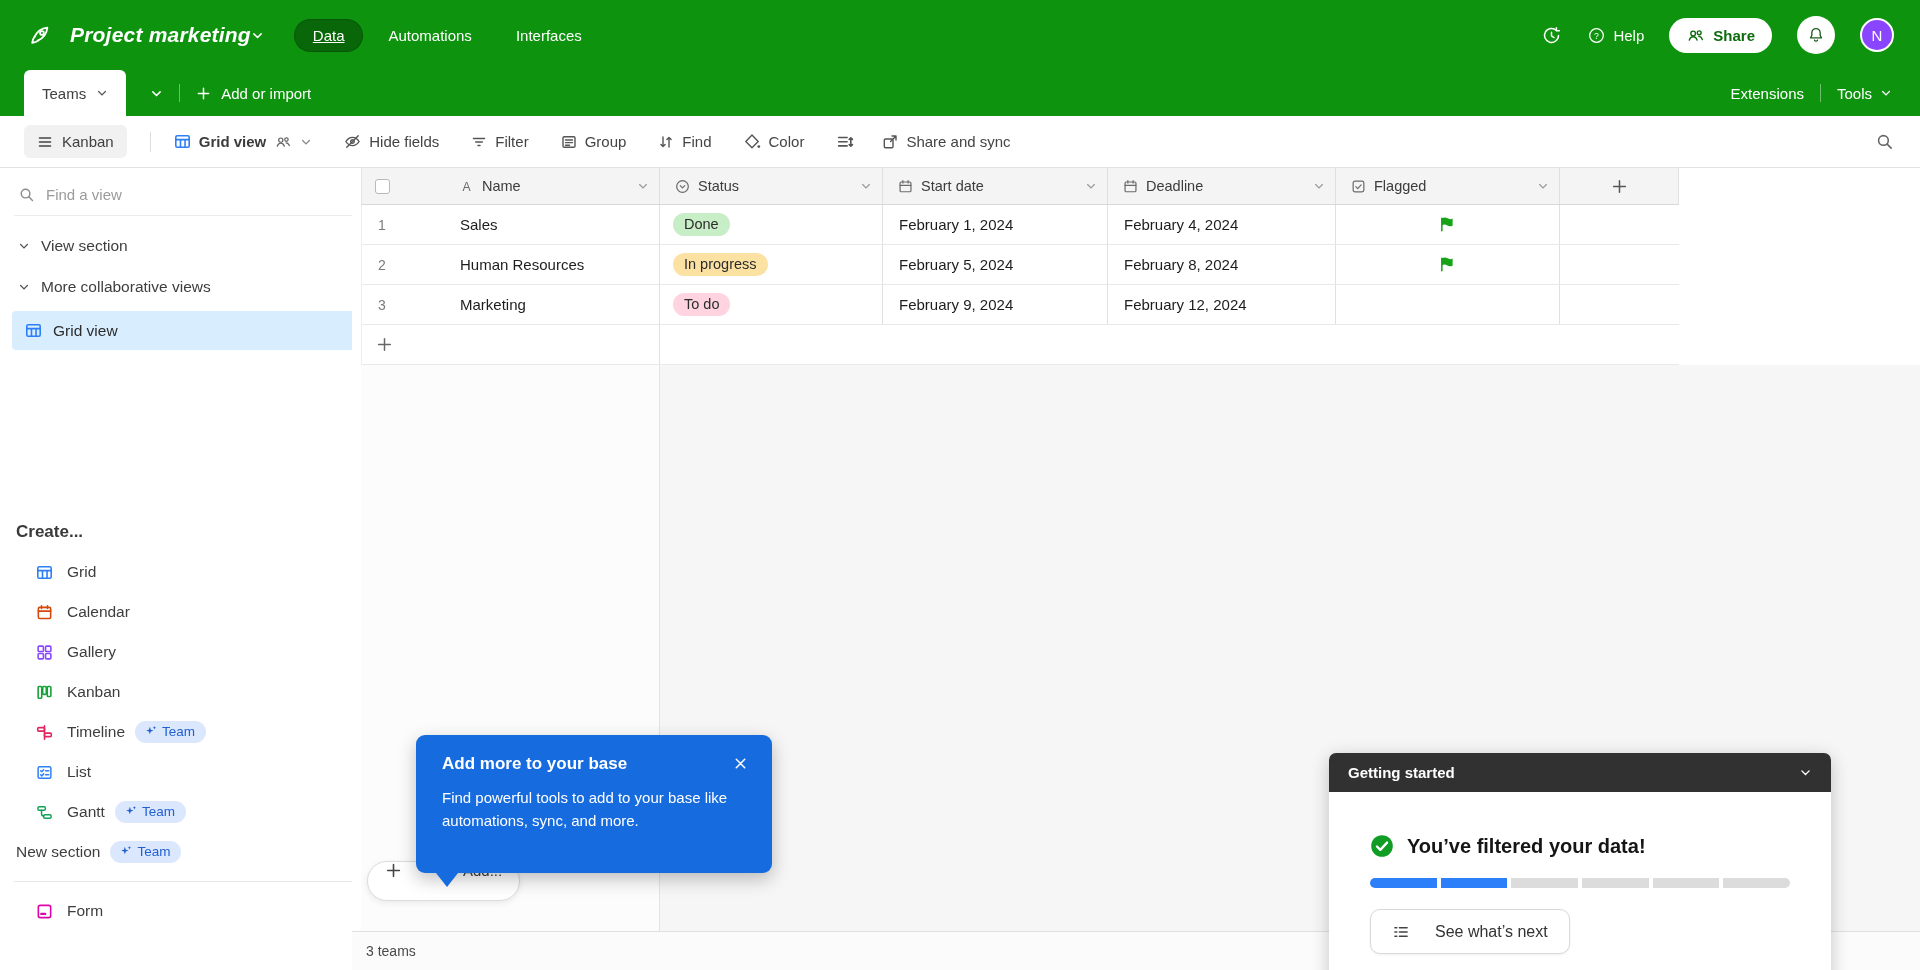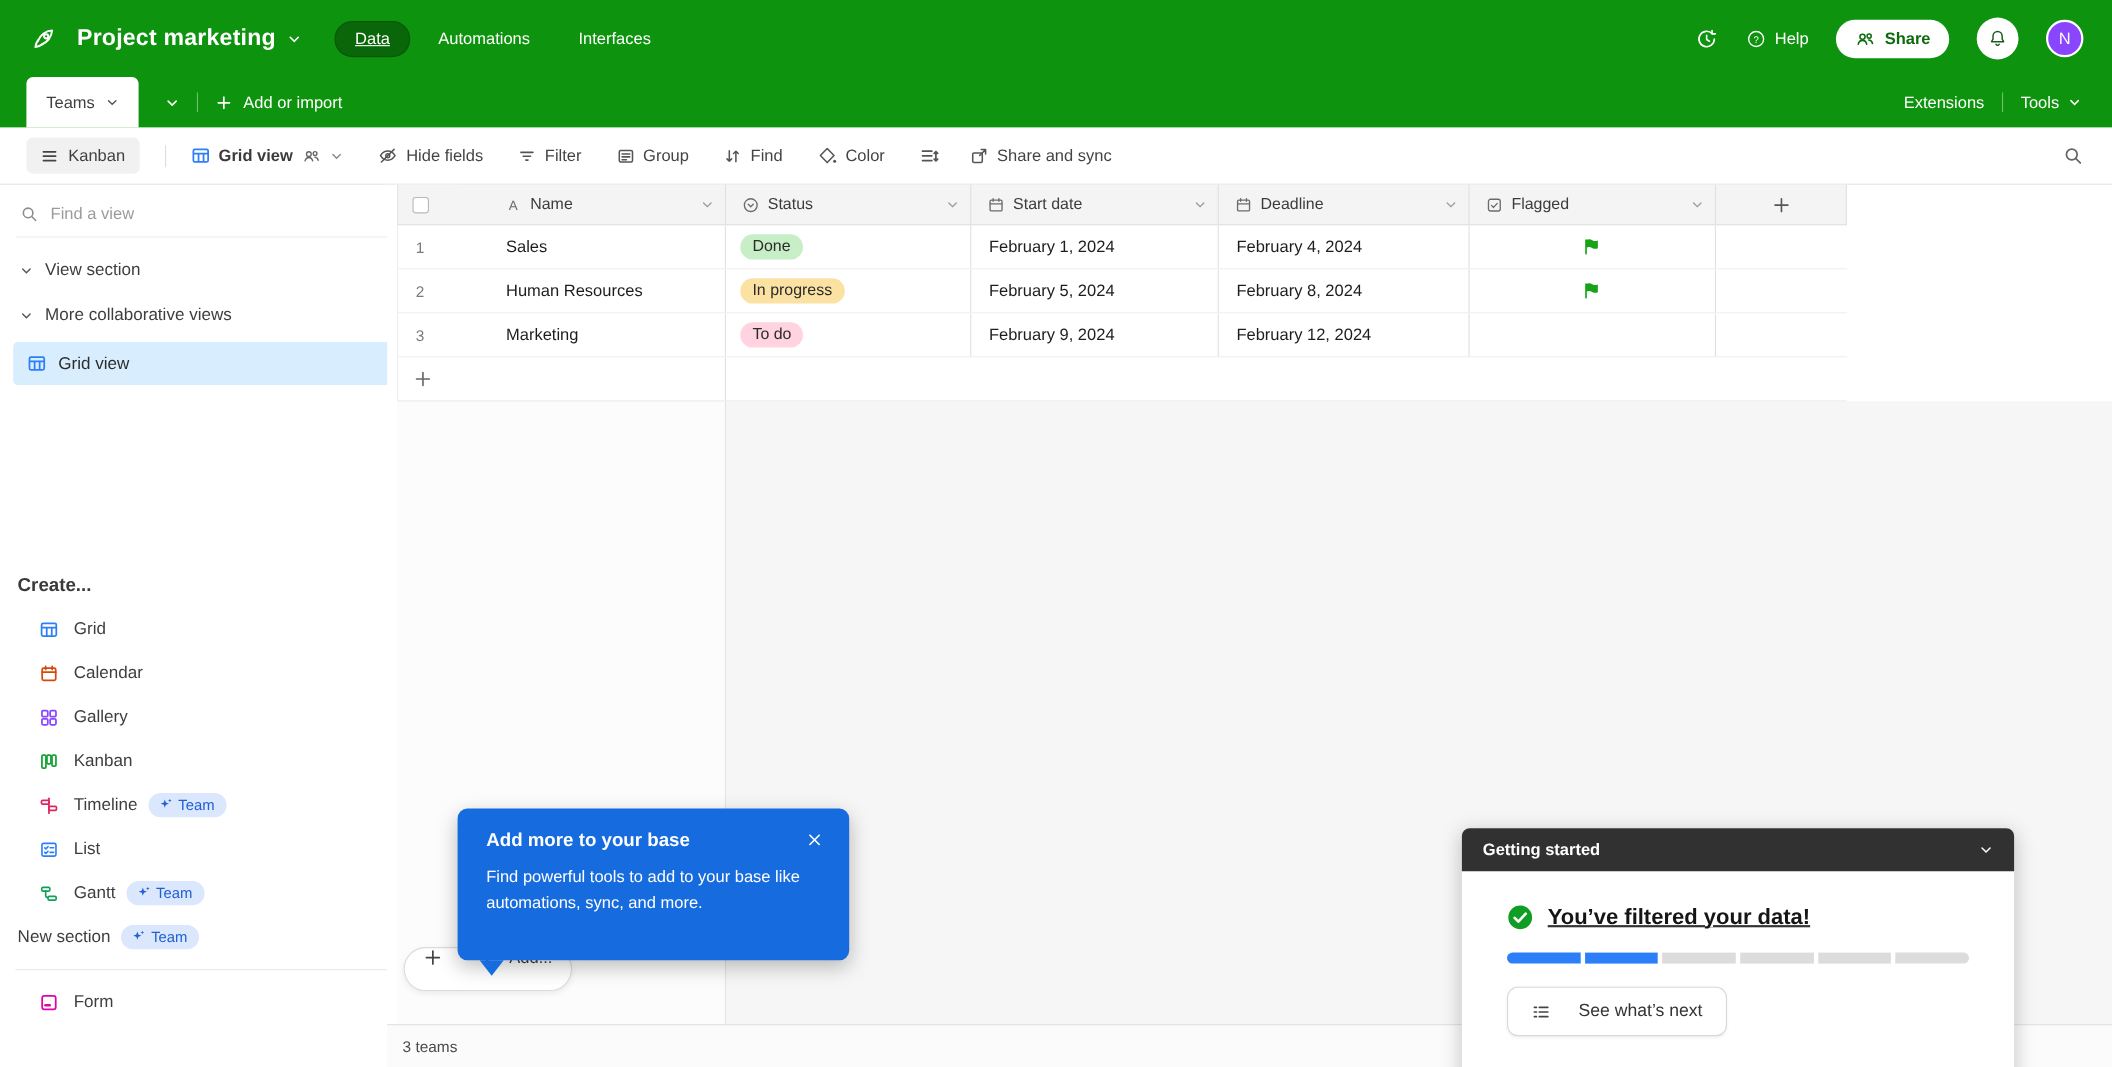--- a/index.html
+++ b/index.html
@@ -12,21 +12,21 @@
   svg { display:block; }
   .ic { flex:0 0 auto; }
 
   
   .topbar {
     position:absolute; left:0; top:0; width:1920px; height:70px;
     background:var(--brand-green); display:flex; align-items:center;
     padding:0 26px; color:#fff;
   }
   .tb-left { display:flex; align-items:center; }
-  .base-title { display:flex; align-items:center; gap:10px; margin-left:17px; cursor:pointer; }
+  .base-title { display:flex; align-items:center; gap:0; margin-left:17px; cursor:pointer;font-style:italic; }
   .base-title .name { font-size:21px; font-weight:bold; letter-spacing:.2px; }
   .top-tabs { display:flex; align-items:center; margin-left:30px; gap:6px; }
   .top-tab { font-size:15px; padding:8px 19px; border-radius:18px; cursor:pointer; }
   .top-tab.active { background:rgba(0,0,0,.30); box-shadow:inset 0 0 0 1px rgba(0,0,0,.15);text-decoration:underline; }
   .tb-right { margin-left:auto; display:flex; align-items:center; gap:25px; }
   .tb-btn { display:flex; align-items:center; gap:7px; font-size:15px; cursor:pointer; }
   .share-pill {
     display:flex; align-items:center; gap:8px; background:#fff; color:#0c6b0c;
     font-size:15px; font-weight:bold; padding:0 17px; height:35px; border-radius:18px;
     border:none; cursor:pointer;
@@ -158,21 +158,21 @@
   
   .gstarted {
     position:absolute; left:977px; top:585px; width:502px; height:250px; z-index:40;
     border-radius:7px 7px 0 0; box-shadow:0 4px 18px rgba(0,0,0,.22); background:#fff;
   }
   .gs-head {
     height:39px; background:#313131; border-radius:7px 7px 0 0; color:#fff;
     display:flex; align-items:center; padding:0 19px; font-size:15px; font-weight:bold;
   }
   .gs-head .chev { margin-left:auto; cursor:pointer; }
-  .gs-body { padding:30px 41px 0;text-decoration:underline; }
+  .gs-body { padding:42px 41px 0; }
   .gs-msg { display:flex; align-items:center; gap:13px; font-size:20px; font-weight:bold; color:#151515; }
   .gs-progress { margin-top:20px; display:flex; gap:4px; height:10px; }
   .gs-progress .seg { flex:1; background:#dcdcdc; }
   .gs-progress .seg.fill { background:var(--accent-blue); }
   .gs-progress .seg:first-child { border-radius:5px 0 0 5px; }
   .gs-progress .seg:last-child { border-radius:0 5px 5px 0; }
   .gs-cta {
     margin-top:21px; display:inline-flex; align-items:center; gap:25px; height:45px;
     padding:0 21px; background:#fff; border:1px solid #d9d9d9; border-radius:10px;
     font-size:16px; color:#333; cursor:pointer; box-shadow:0 1px 3px rgba(0,0,0,.06);

